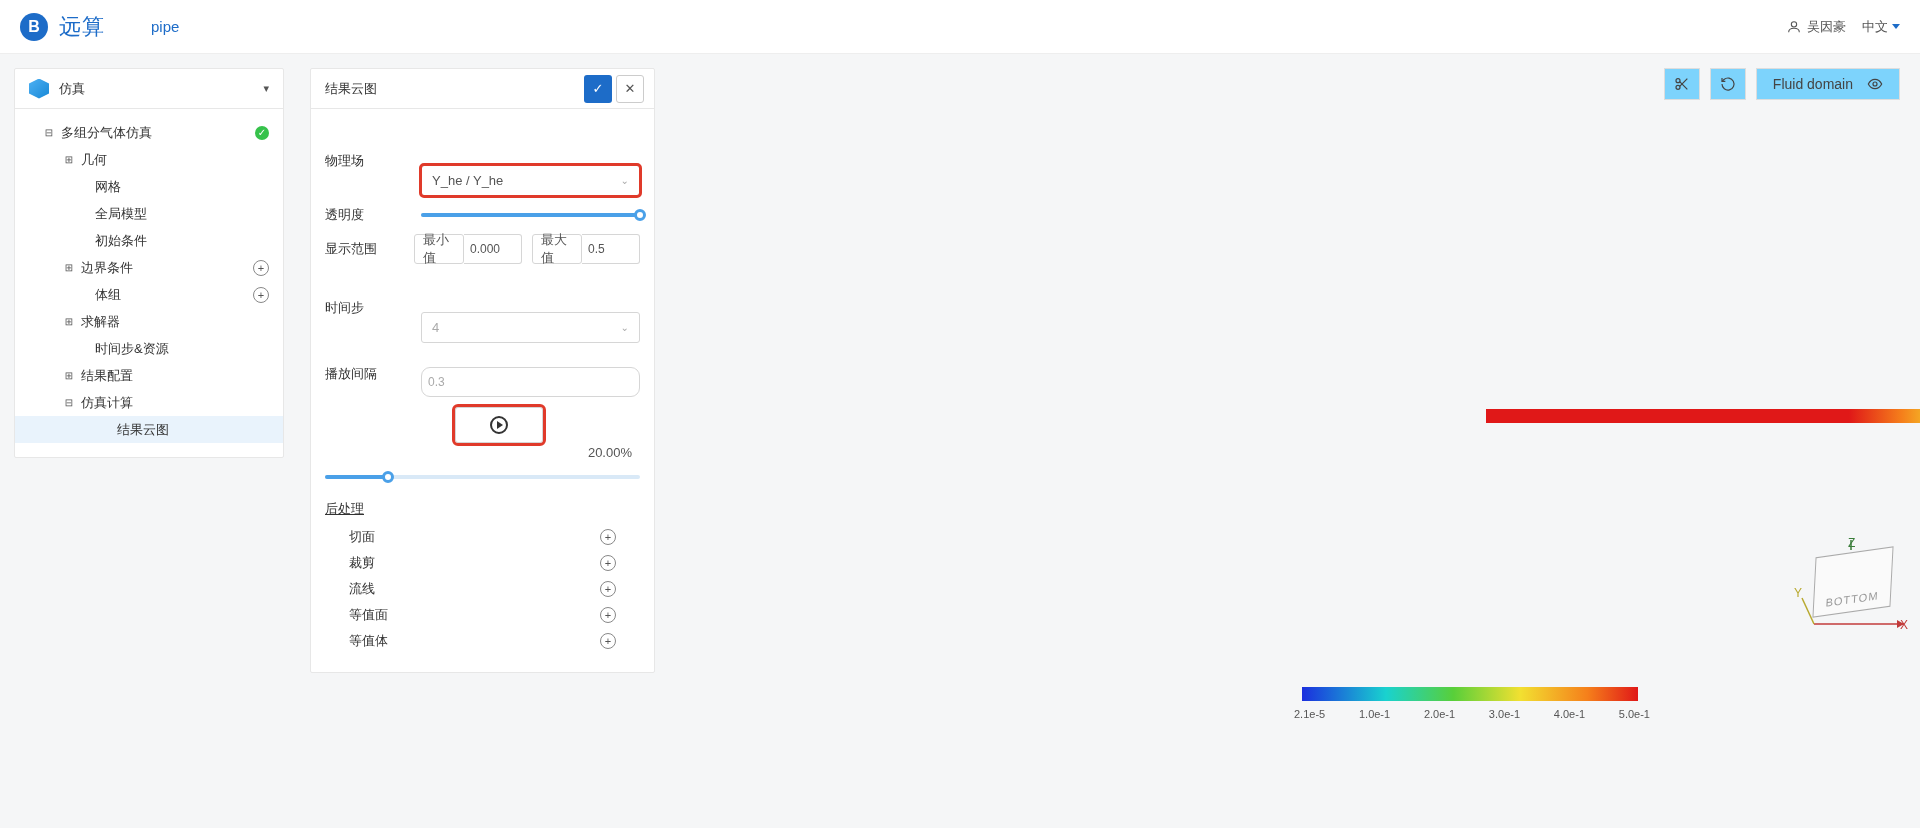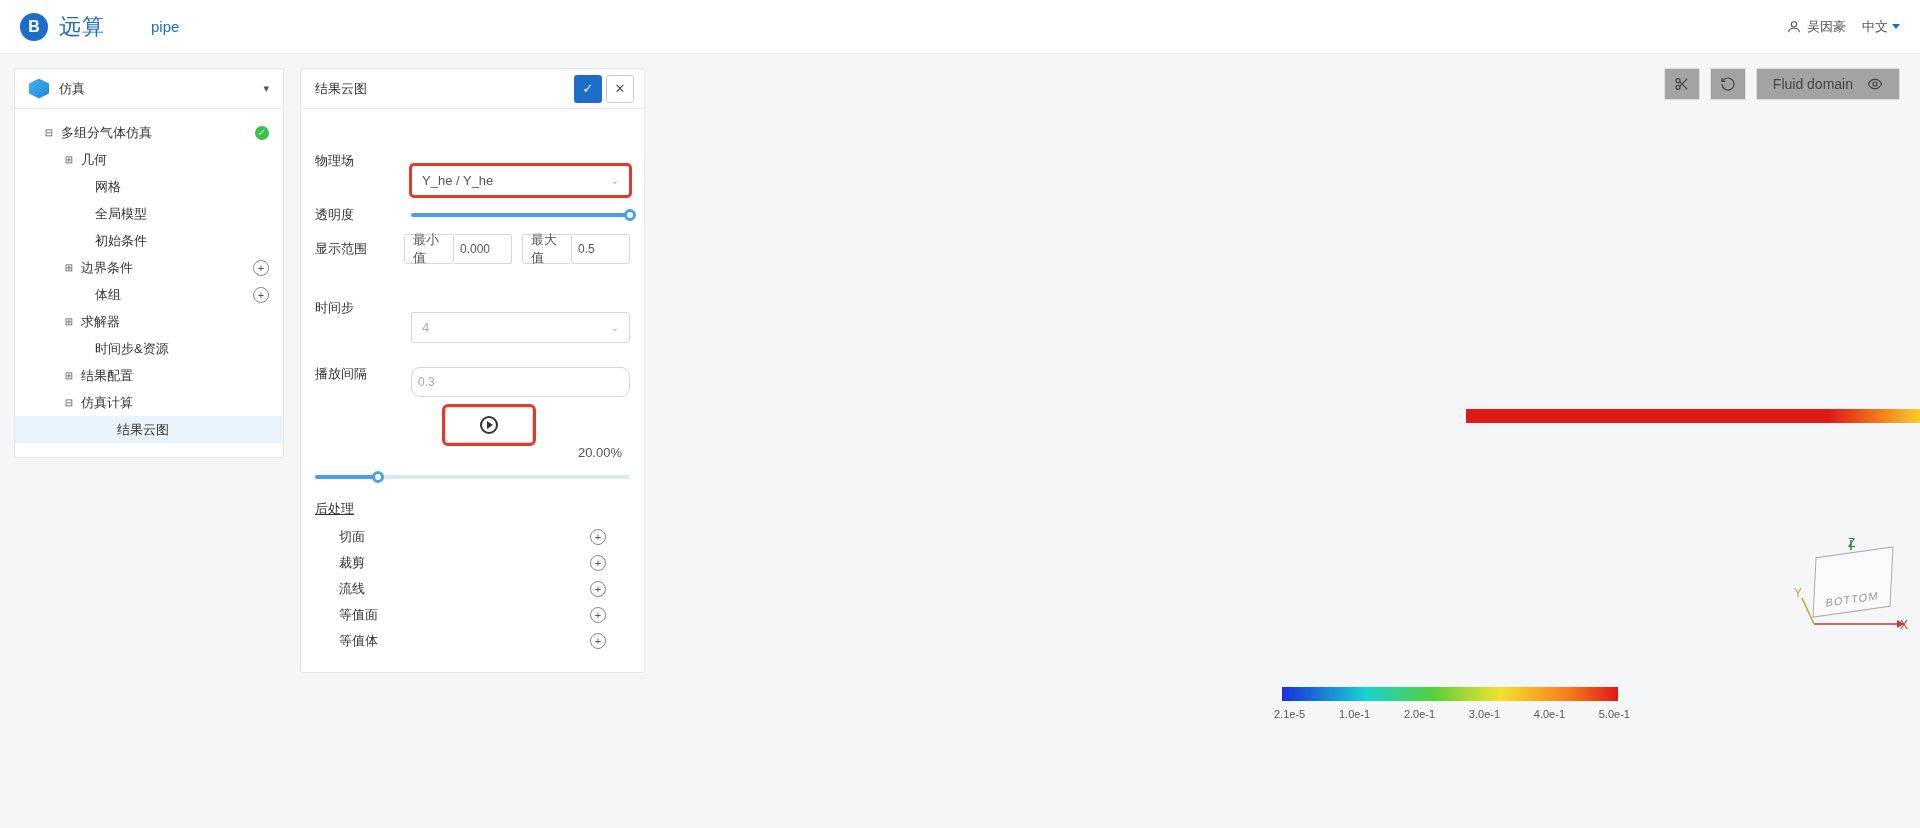--- a/index.html
+++ b/index.html
@@ -37,21 +37,21 @@
   .caret-down {
     width: 0; height: 0;
     border-left: 4px solid transparent;
     border-right: 4px solid transparent;
     border-top: 5px solid #1d6cc8;
   }
 
   
   .content {
     display: flex;
-    gap: 16px;
+    gap: 26px;
     padding: 14px 0 0 14px;
     height: calc(100% - 54px);
     align-items: flex-start;
   }
 
   
   .tree-panel {
     width: 270px;
     background: #fff;
     border: 1px solid #e7e7e7;
@@ -156,21 +156,21 @@
   }
   .post-item .plus-circ { margin-left: auto; }
 
   
   .viewport { flex:1; position: relative; height: 100%; }
   .toolbar {
     position:absolute; top: 0; right: 20px;
     display:flex; gap:10px;
   }
   .tb-pill, .tb-sq {
-    height: 32px; background:#a3a3a3; border:1px solid #ddd;
+    height: 32px; background:#7dd3fc; border:1px solid #ddd;
     display:flex; align-items:center; justify-content:center; font-size:14px; color:#444;
   }
   .tb-sq { width:36px; }
   .tb-pill { padding: 0 16px; gap: 14px; }
   .pipe {
     position:absolute; left:805px; top:341px; width:660px; height:14px;
     background: linear-gradient(90deg,
       #e01818 0%, #e01818 55%, #f57f1b 63%, #f2e031 70%, #58cf3a 78%, #19d2cf 86%, #1161e7 95%, #1b2fde 100%);
   }
   .legend-bar {

